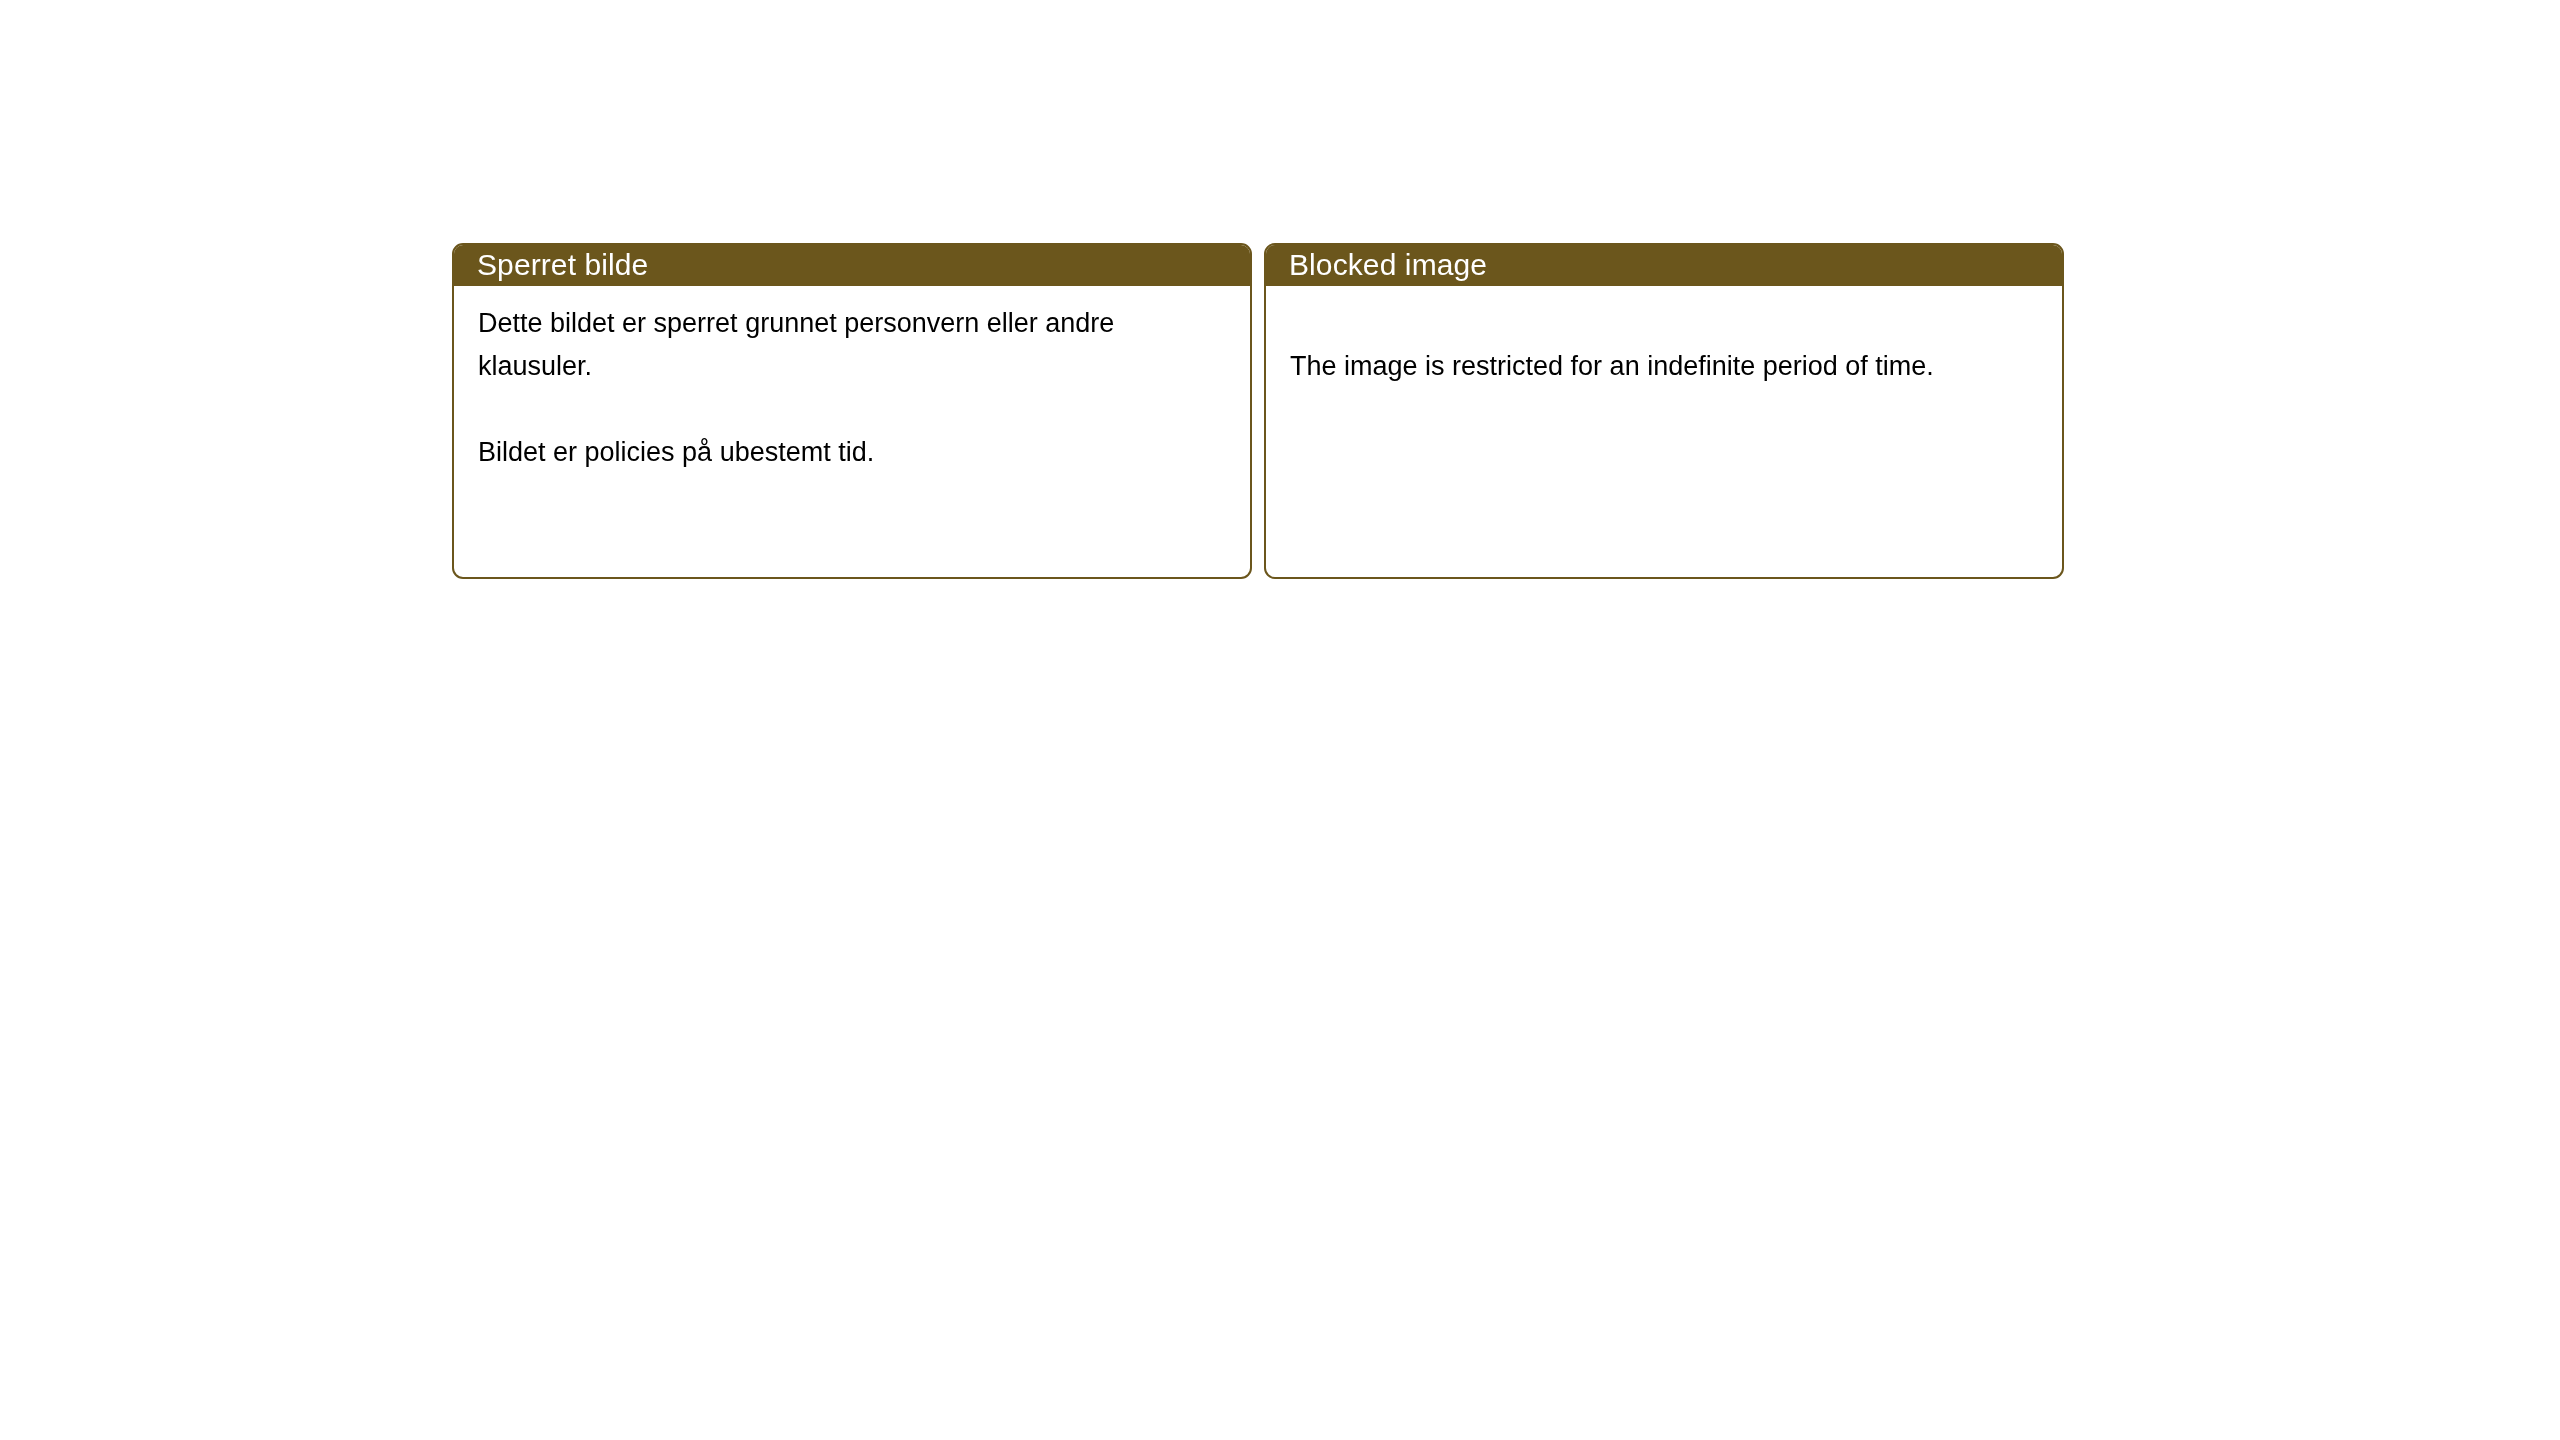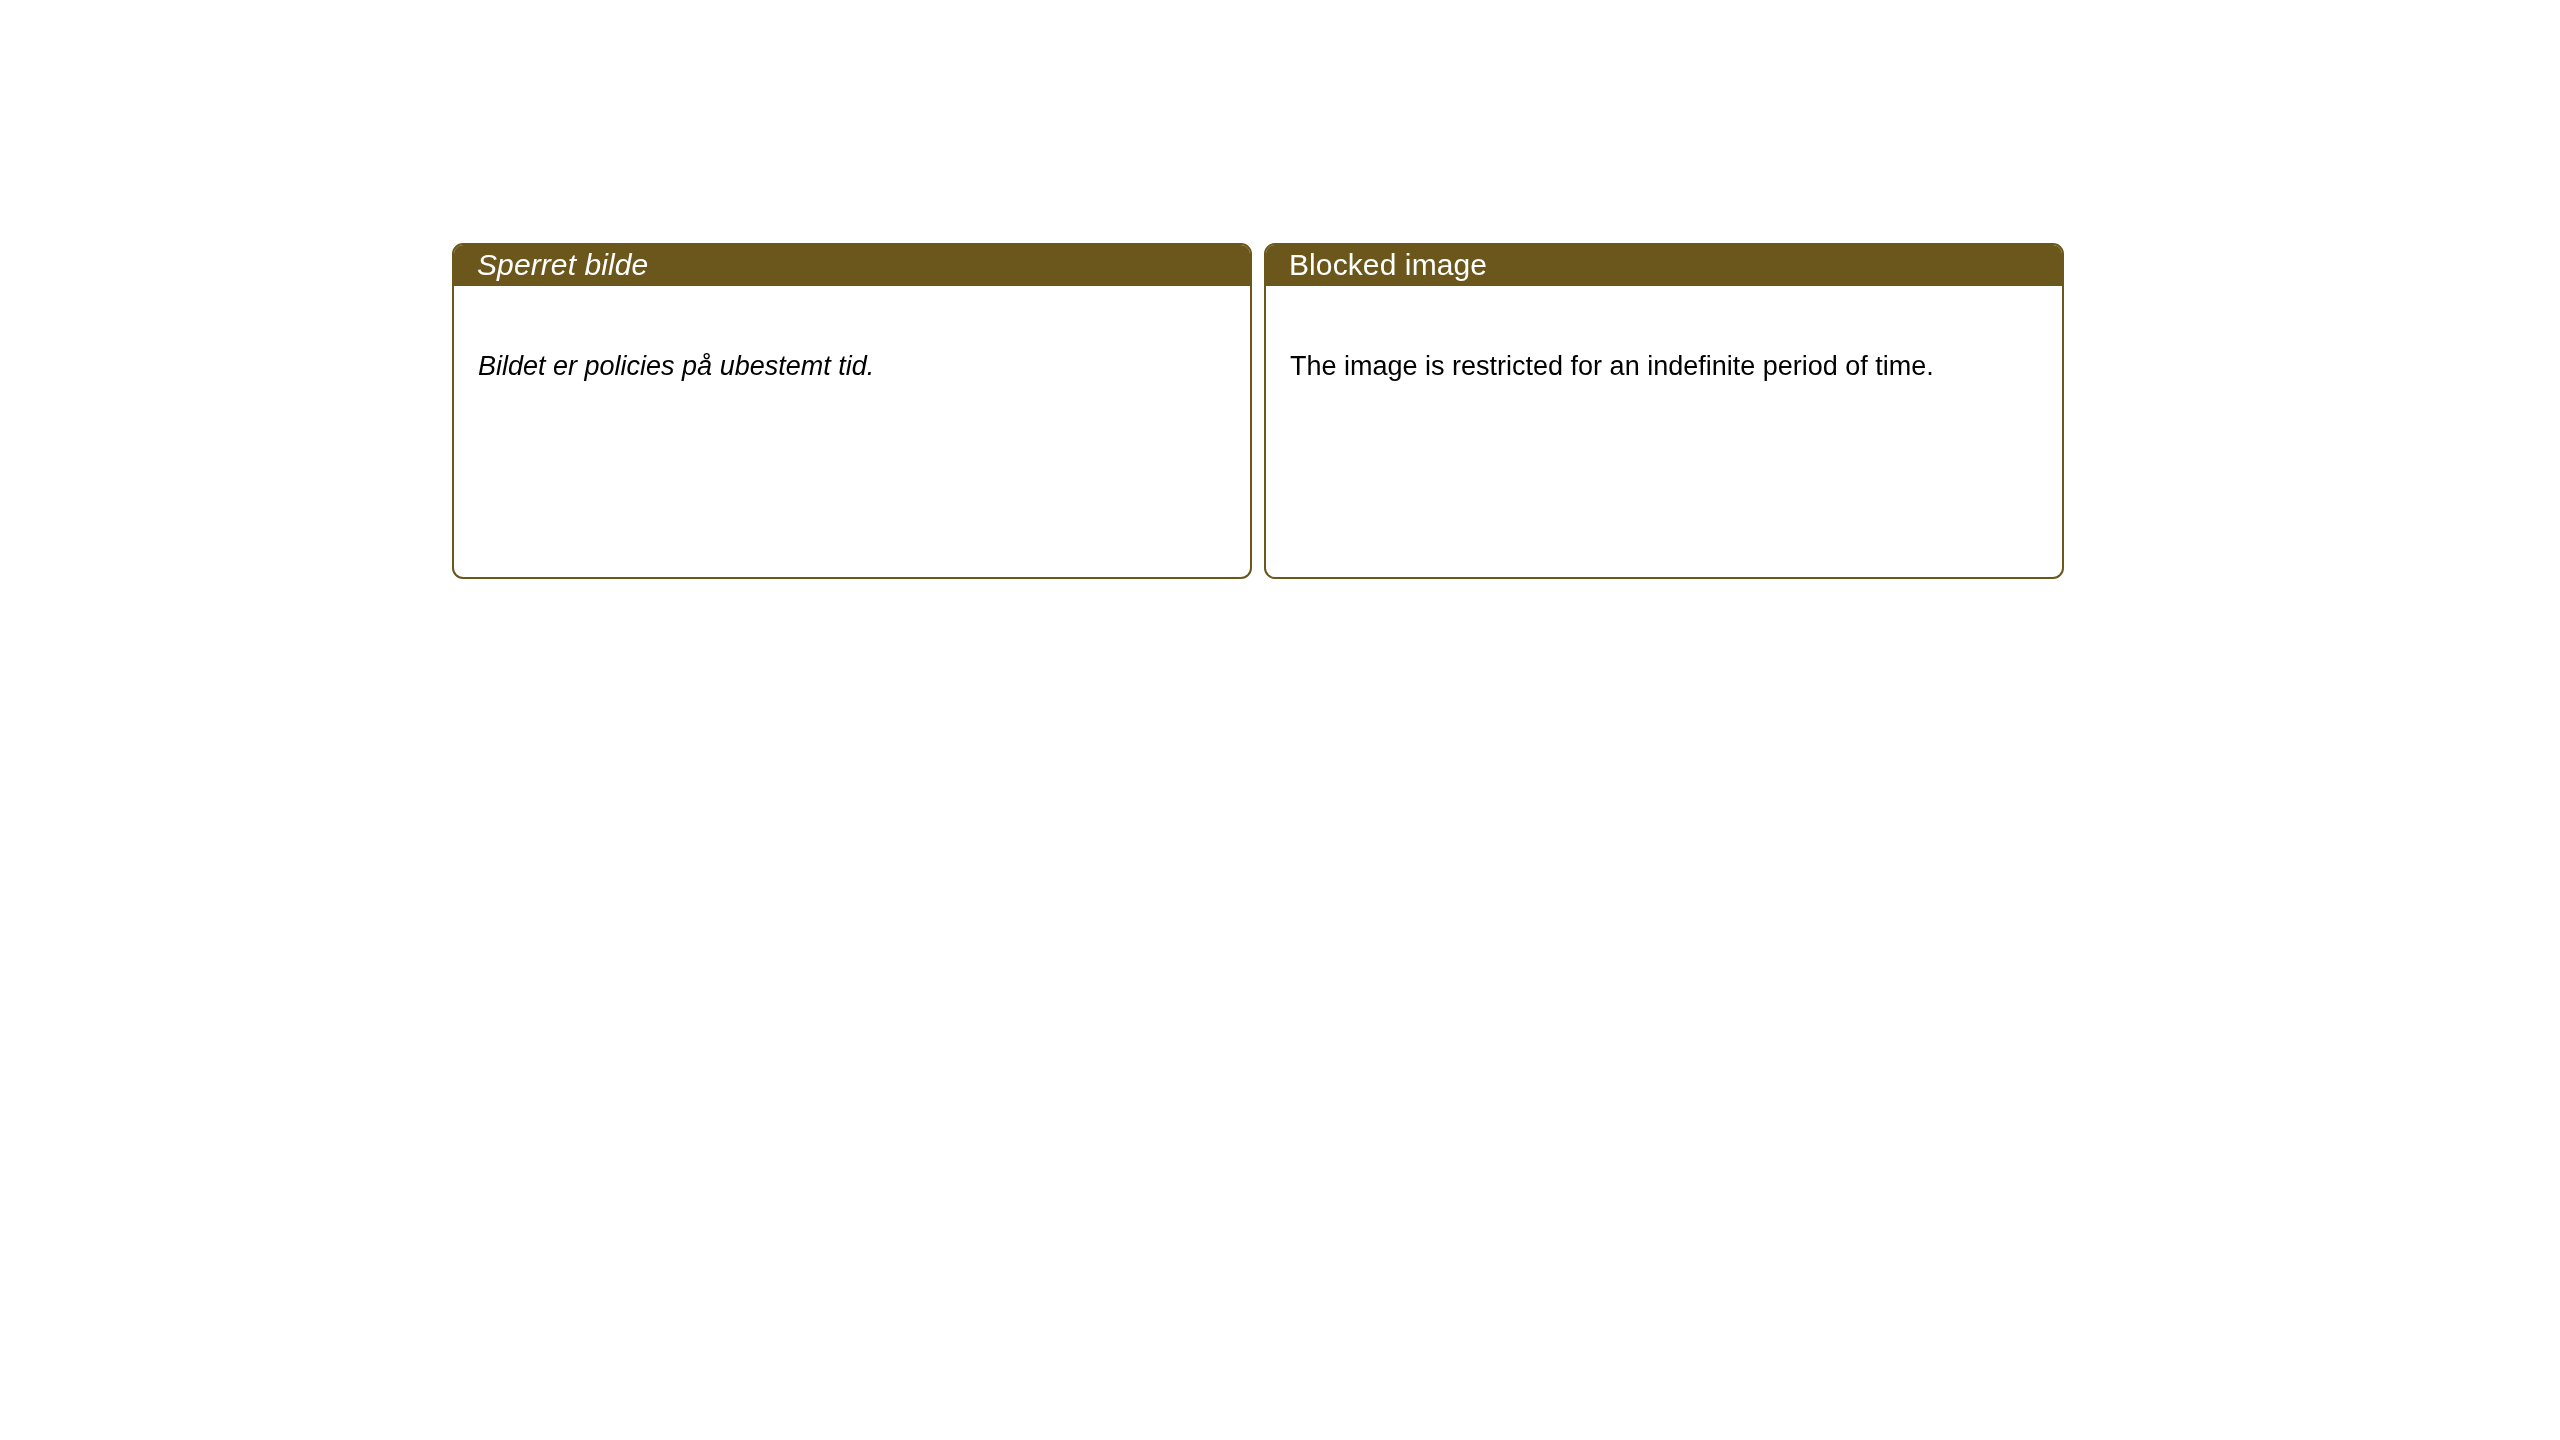--- a/index.html
+++ b/index.html
@@ -27,21 +27,21 @@
     top: 243px;
     width: 800px;
     height: 336px;
     box-sizing: border-box;
     background: #ffffff;
     border: 2px solid #6b561c;
     border-radius: 11px;
     overflow: hidden;
   }
 
-  .notice-card.card-no { left: 452px; font-style: italic; }
+  .notice-card.card-no { left: 452px; }
   .notice-card.card-en { left: 1264px; }
 
   .card-header {
     box-sizing: border-box;
     height: 42px;
     background: #6b561c;
     margin: -1px -1px 0 -1px;
     display: flex;
     align-items: center;
     padding: 0 24px;
@@ -77,20 +77,21 @@
 </head>
 <body>
 
 <div class="canvas">
 
   <div class="notice-card card-no">
     <div class="card-header">
       <span class="card-title">Sperret bilde</span>
     </div>
     <div class="card-body">
+      <p class="card-paragraph">Dette bildet er sperret grunnet personvern eller andre klausuler.</p>
       <div class="paragraph-gap"></div>
       <p class="card-paragraph">Bildet er policies på ubestemt tid.</p>
     </div>
   </div>
 
   <div class="notice-card card-en">
     <div class="card-header">
       <span class="card-title">Blocked image</span>
     </div>
     <div class="card-body">

